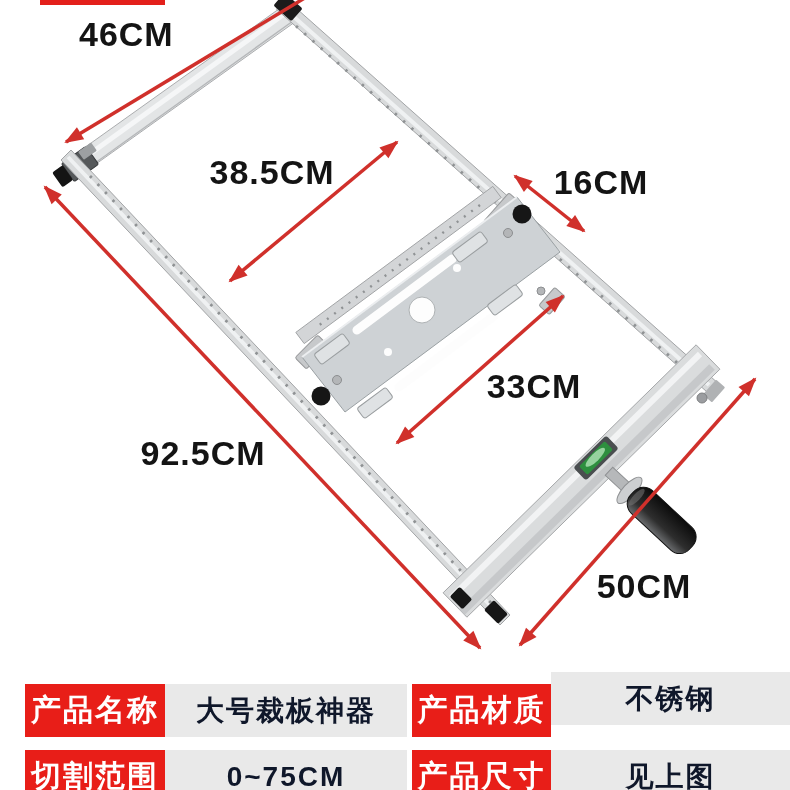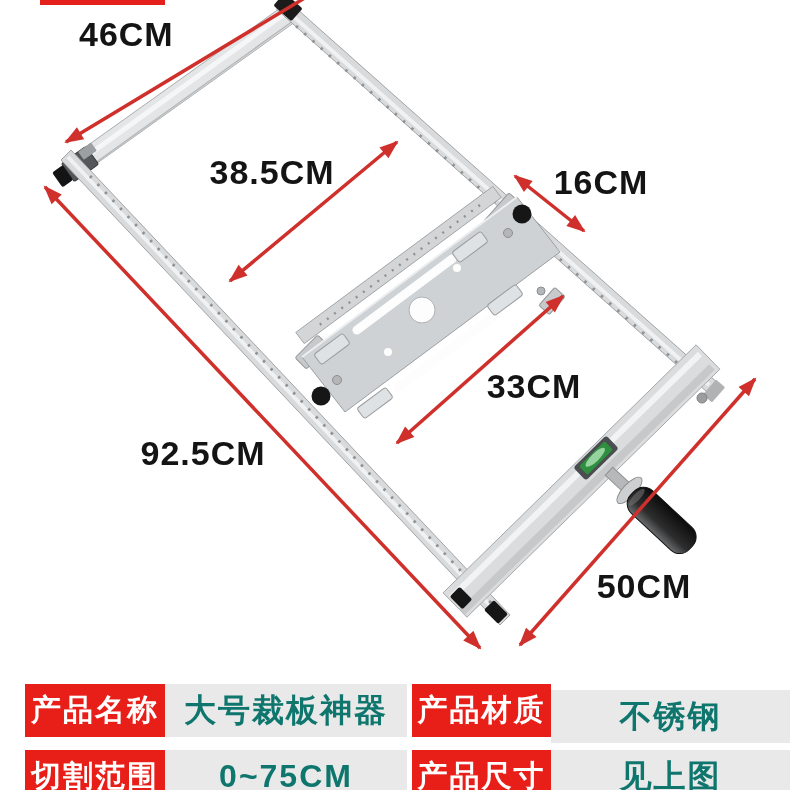--- a/index.html
+++ b/index.html
@@ -10,21 +10,21 @@
   #photo-svg{position:absolute;left:0;top:0;}
   .dim-label{
     font-family:"Liberation Sans","DejaVu Sans",sans-serif;
     font-weight:700;font-size:34px;fill:#141414;letter-spacing:1px;
   }
   .spec-cell{
     position:absolute;display:flex;align-items:center;justify-content:center;
     font-family:"Liberation Sans","DejaVu Sans",sans-serif;white-space:nowrap;
   }
   .spec-cell.red{color:#ffffff;font-weight:700;font-size:30px;letter-spacing:2px;}
-  .spec-cell.gray{color:#0f766e;font-weight:600;font-size:32px;letter-spacing:2px;}
+  .spec-cell.gray{color:#0f172a;font-weight:600;font-size:28px;letter-spacing:2px;}
 </style>
 </head>
 <body>
 
 <div id="stage">
 
   <svg id="photo-svg" width="790" height="686" viewBox="0 0 790 686">
     <defs>
       <marker id="ah" markerUnits="userSpaceOnUse" markerWidth="22" markerHeight="18" refX="18" refY="8" orient="auto-start-reverse">
         <path d="M1,1 L20,8 L1,15 Z" fill="#d0302b"></path>
@@ -138,21 +138,21 @@
     <text class="dim-label" x="534" y="398" text-anchor="middle">33CM</text>
     <text class="dim-label" x="203" y="465" text-anchor="middle">92.5CM</text>
     <text class="dim-label" x="644" y="598" text-anchor="middle">50CM</text>
   </svg>
 
   <div>
 
     <div class="spec-cell red" style="left:25px;  top:684px; width:140px; height:53px; background:#e81e18;font-family:Liberation Mono, monospace;">产品名称</div>
     <div class="spec-cell gray" style="left:165px; top:684px; width:242px; height:53px; background:#e9e9e9;">大号裁板神器</div>
     <div class="spec-cell red" style="left:412px; top:684px; width:139px; height:53px; background:#e81e18;text-align:right;">产品材质</div>
-    <div class="spec-cell gray" style="left:551px; top:690px; width:239px; height:53px; background:#e9e9e9;">不锈钢</div>
+    <div class="spec-cell gray" style="left:551px; top:672px; width:239px; height:53px; background:#e9e9e9;">不锈钢</div>
 
     <div class="spec-cell red" style="left:25px;  top:750px; width:140px; height:53px; background:#e81e18;">切割范围</div>
     <div class="spec-cell gray" style="left:165px; top:750px; width:242px; height:53px; background:#e9e9e9;">0~75CM</div>
     <div class="spec-cell red" style="left:412px; top:750px; width:139px; height:53px; background:#e81e18;">产品尺寸</div>
     <div class="spec-cell gray" style="left:551px; top:750px; width:239px; height:53px; background:#e9e9e9;">见上图</div>
   </div>
 
 </div>
 
 </body></html>

